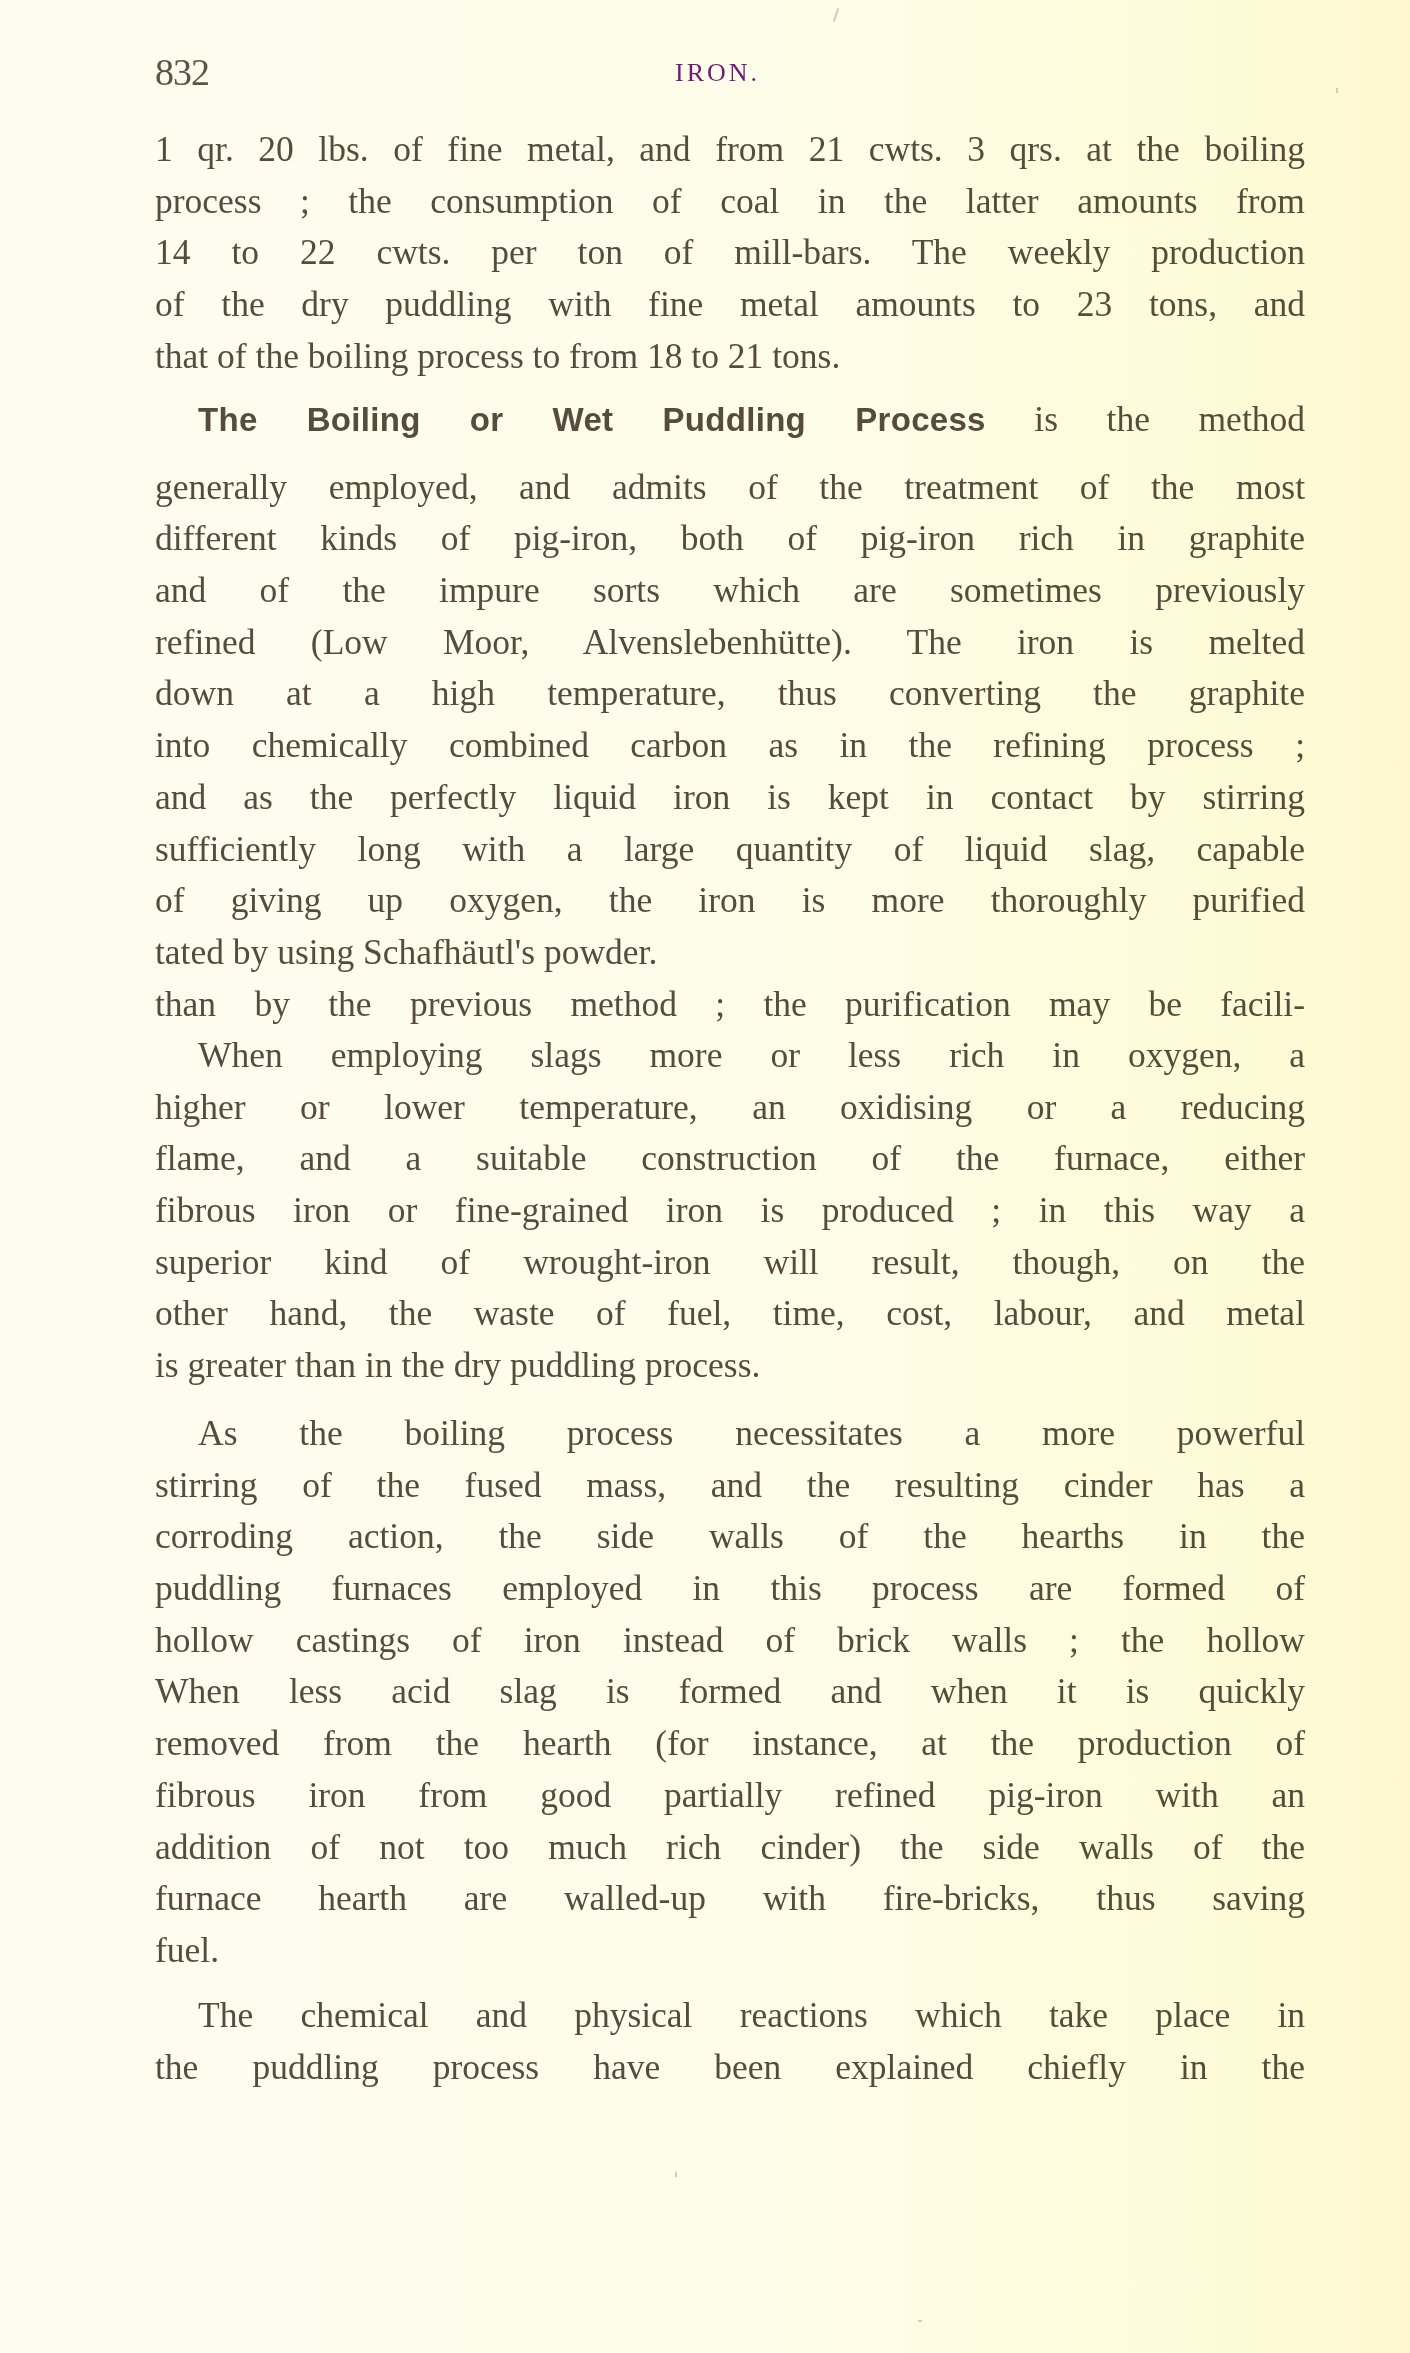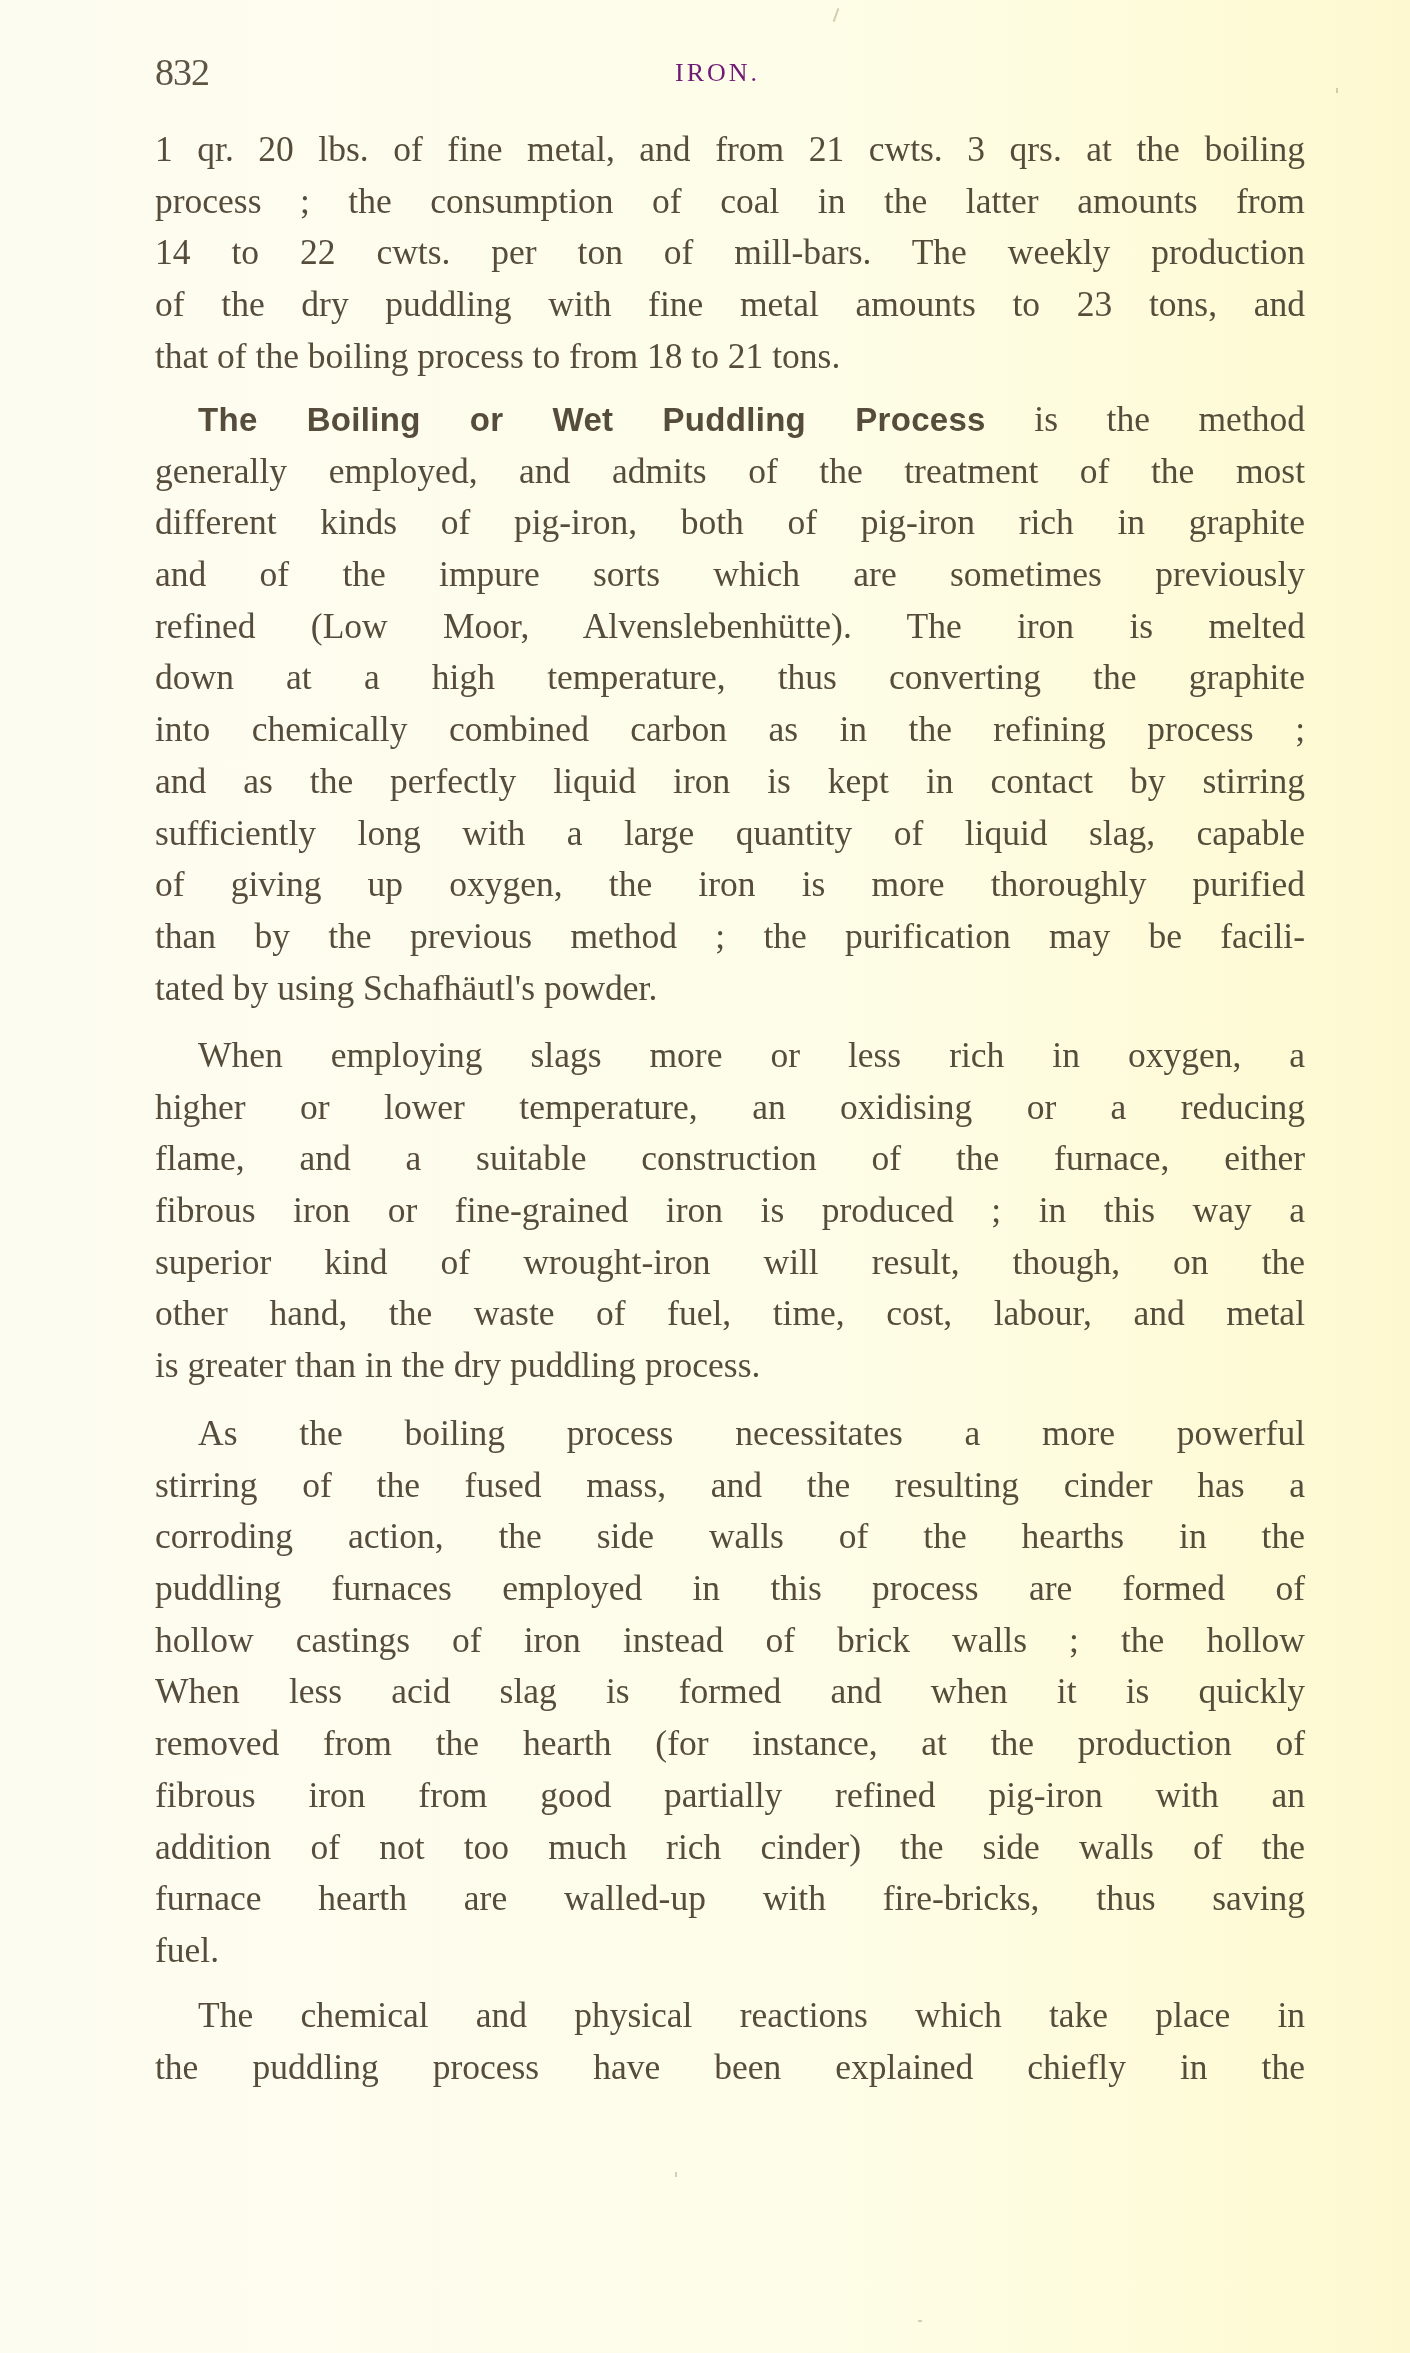--- a/index.html
+++ b/index.html
@@ -91,31 +91,31 @@
   <div class="paragraph" style="top:124px;">
     <span class="line" style="white-space: nowrap;">1 qr. 20 lbs. of fine metal, and from 21 cwts. 3 qrs. at the boiling</span>
     <span class="line" style="white-space: nowrap;">process ;  the consumption of coal in the latter amounts from</span>
     <span class="line" style="white-space: nowrap;">14 to 22 cwts. per ton of mill-bars.  The weekly production</span>
     <span class="line" style="white-space: nowrap;">of the dry puddling with fine metal amounts to 23 tons, and</span>
     <span class="line last" style="white-space: nowrap;">that of the boiling process to from 18 to 21 tons.</span>
   </div>
 
   <div class="paragraph" style="top:394px;">
     <span class="line indent" style="white-space: nowrap;"><span class="lead">The Boiling or Wet Puddling Process</span><span> is the method</span></span>
-    <span class="line" style="white-space: nowrap;">generally employed, and admits of the treatment of the most</span>
+    <span class="line" style="white-space: nowrap; margin-top: 16px;">generally employed, and admits of the treatment of the most</span>
     <span class="line" style="white-space: nowrap;">different kinds of pig-iron, both of pig-iron rich in graphite</span>
     <span class="line" style="white-space: nowrap;">and of the impure sorts which are sometimes previously</span>
     <span class="line" style="white-space: nowrap;">refined (Low Moor, Alvenslebenhütte).  The iron is melted</span>
     <span class="line" style="white-space: nowrap;">down at a high temperature, thus converting the graphite</span>
     <span class="line" style="white-space: nowrap;">into chemically combined carbon as in the refining process ;</span>
     <span class="line" style="white-space: nowrap;">and as the perfectly liquid iron is kept in contact by stirring</span>
     <span class="line" style="white-space: nowrap;">sufficiently long with a large quantity of liquid slag, capable</span>
     <span class="line" style="white-space: nowrap;">of giving up oxygen, the iron is more thoroughly purified</span>
+    <span class="line last" style="white-space: nowrap;">tated by using Schafhäutl's powder.</span>
     <span class="line" style="white-space: nowrap;">than by the previous method ;  the purification may be facili-</span>
-    <span class="line last" style="white-space: nowrap;">tated by using Schafhäutl's powder.</span>
   </div>
 
   <div class="paragraph" style="top:1030px;">
     <span class="line indent" style="white-space: nowrap;">When employing slags more or less rich in oxygen, a</span>
     <span class="line" style="white-space: nowrap;">higher or lower temperature, an oxidising or a reducing</span>
     <span class="line" style="white-space: nowrap;">flame, and a suitable construction of the furnace, either</span>
     <span class="line" style="white-space: nowrap;">fibrous iron or fine-grained iron is produced ;  in this way a</span>
     <span class="line" style="white-space: nowrap;">superior kind of wrought-iron will result, though, on the</span>
     <span class="line" style="white-space: nowrap;">other hand, the waste of fuel, time, cost, labour, and metal</span>
     <span class="line last" style="white-space: nowrap;">is greater than in the dry puddling process.</span>

